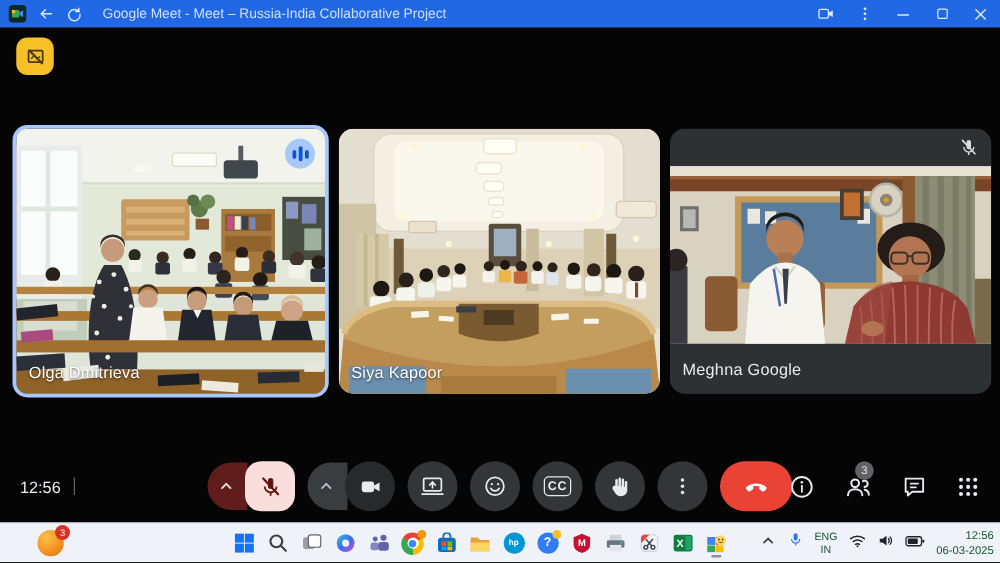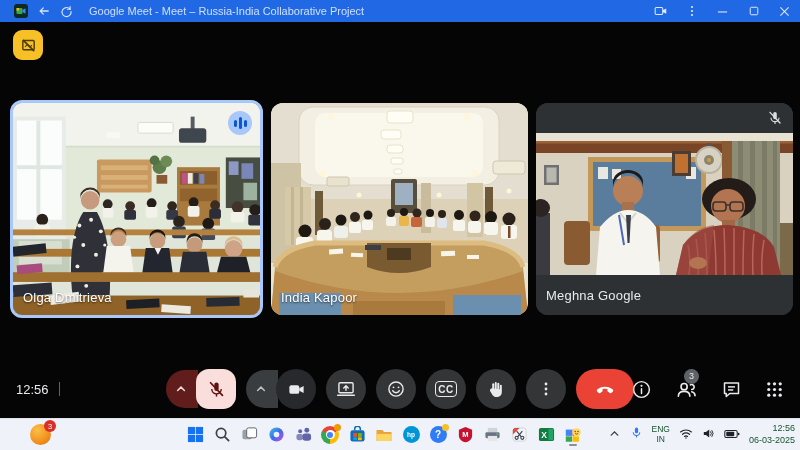--- a/index.html
+++ b/index.html
@@ -3,21 +3,21 @@
 <meta charset="utf-8">
 <style>
   * { margin:0; padding:0; box-sizing:border-box; }
   html,body { width:800px; height:450px; overflow:hidden; background:#000; }
   body { font-family:"Liberation Sans", sans-serif; }
   .stage { position:relative; width:800px; height:450px; background:#050505; overflow:hidden; }
 
   
   .titlebar { position:absolute; top:0; left:0; right:0; height:22px; background:#2169e4;
     display:flex; align-items:center; color:#fff; }
-  .tb-left { display:flex; align-items:center; gap:9px; padding-left:14px; }
+  .tb-left { display:flex; align-items:center; gap:9px; padding-left:7px; }
   .tb-logo { width:14px; height:14px; border-radius:3px; background:#0d2b22; display:flex; align-items:center; justify-content:center; }
   .tb-iconbtn { display:flex; align-items:center; justify-content:center; color:rgba(255,255,255,.82); }
   .tb-title { font-size:11px; color:rgba(255,255,255,.78); margin-left:7px; white-space:nowrap; }
   .tb-right { margin-left:auto; display:flex; align-items:center; }
   .tb-btn { width:31px; height:22px; display:flex; align-items:center; justify-content:center; color:rgba(255,255,255,.85); }
 
   
   .warn { position:absolute; top:30px; left:13px; width:30px; height:30px; border-radius:9px;
     background:#f6c026; display:flex; align-items:center; justify-content:center; color:#4a3b00; }
 
@@ -346,21 +346,21 @@
         <rect x="182" y="192" width="68" height="20" fill="#6b8fae"></rect>
         <rect x="82" y="198" width="92" height="14" fill="#a97a3e"></rect>
         <g fill="#f7f5ea">
           <rect x="58" y="146" width="14" height="5" transform="rotate(-4 65 148)"></rect>
           <rect x="80" y="150" width="12" height="4" transform="rotate(3 86 152)"></rect>
           <rect x="170" y="148" width="14" height="5" transform="rotate(-3 177 150)"></rect>
           <rect x="196" y="152" width="12" height="4"></rect>
         </g>
         <rect x="94" y="142" width="16" height="5" fill="#3c3e46"></rect>
       </svg>
-      <span class="tile-label">India Kapoor</span>
+      <span class="tile-label">Siya Kapoor</span>
     </div>
 
     <div class="tile tile-3">
       <svg class="scene" viewBox="0 0 257 212" preserveAspectRatio="none">
         <rect width="257" height="212" fill="#2e3134"></rect>
         <rect y="30" width="257" height="142" fill="#d9d2c0"></rect>
         <rect y="30" width="257" height="8" fill="#e8e2d2"></rect>
         <rect y="38" width="257" height="12" fill="#7a4527"></rect>
         <rect y="38" width="257" height="2.5" fill="#9a6238"></rect>
         <rect x="52" y="54" width="118" height="74" fill="#c49858"></rect>

